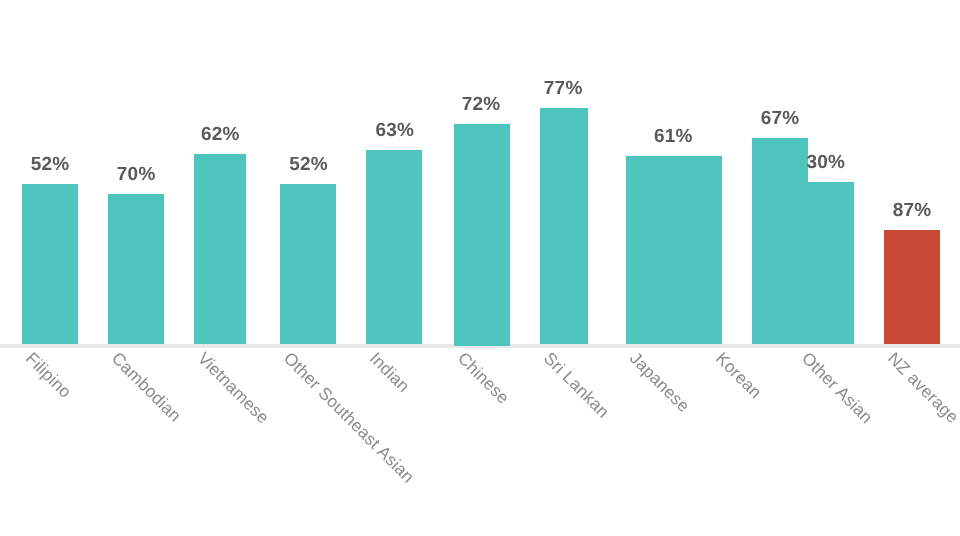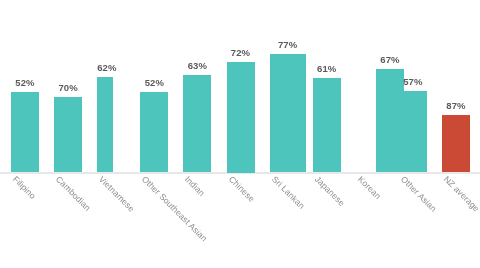--- a/index.html
+++ b/index.html
@@ -79,51 +79,51 @@
     <div class="axis-line" style="top: 172px; background: rgb(232, 232, 232);"></div>
     <div id="bars">
         <div class="bar-group" style="left: 11px; width: 28px; bottom: 2px; height: 103.82px;">
           <div class="bar" style="height: 79.82px; background: rgb(78, 197, 188);"></div>
           <div class="bar-value" style="bottom: 83.82px; color: rgb(90, 90, 90);">52%</div>
         </div>
         <div class="bar-group" style="left: 54.1px; width: 28px; bottom: 2px; height: 99.215px;">
           <div class="bar" style="height: 75.215px; background: rgb(78, 197, 188);"></div>
           <div class="bar-value" style="bottom: 79.215px; color: rgb(90, 90, 90);">70%</div>
         </div>
-        <div class="bar-group" style="left: 97.2px; width: 16px; bottom: 2px; height: 119.17px;">
+        <div class="bar-group" style="left: 97.2px; width: 26px; bottom: 2px; height: 119.17px;">
           <div class="bar" style="height: 95.17px; background: rgb(78, 197, 188);"></div>
           <div class="bar-value" style="bottom: 99.17px; color: rgb(90, 90, 90);">62%</div>
         </div>
         <div class="bar-group" style="left: 140.3px; width: 28px; bottom: 2px; height: 103.82px;">
           <div class="bar" style="height: 79.82px; background: rgb(78, 197, 188);"></div>
           <div class="bar-value" style="bottom: 83.82px; color: rgb(90, 90, 90);">52%</div>
         </div>
         <div class="bar-group" style="left: 183.4px; width: 28px; bottom: 2px; height: 120.705px;">
           <div class="bar" style="height: 96.705px; background: rgb(78, 197, 188);"></div>
           <div class="bar-value" style="bottom: 100.705px; color: rgb(90, 90, 90); margin-top: 33px;">63%</div>
         </div>
         <div class="bar-group" style="left: 226.5px; width: 28px; bottom: 1px; height: 134.52px;">
           <div class="bar" style="height: 110.52px; background: rgb(78, 197, 188);"></div>
           <div class="bar-value" style="bottom: 114.52px; color: rgb(90, 90, 90);">72%</div>
         </div>
-        <div class="bar-group" style="left: 269.6px; width: 36px; bottom: 2px; height: 142.195px;">
+        <div class="bar-group" style="left: 269.6px; width: 24px; bottom: 2px; height: 142.195px;">
           <div class="bar" style="height: 118.195px; background: rgb(78, 197, 188);"></div>
           <div class="bar-value" style="bottom: 122.195px; color: rgb(90, 90, 90);">77%</div>
         </div>
-        <div class="bar-group" style="left: 312.7px; width: 28px; bottom: 2px; height: 117.635px;">
+        <div class="bar-group" style="left: 312.7px; width: 48px; bottom: 2px; height: 117.635px;">
           <div class="bar" style="height: 93.635px; background: rgb(78, 197, 188);"></div>
           <div class="bar-value" style="bottom: 97.635px; color: rgb(90, 90, 90);">61%</div>
         </div>
         <div class="bar-group" style="left: 376px; width: 28px; bottom: 2px; height: 126.845px;">
           <div class="bar" style="height: 102.845px; background: rgb(78, 197, 188);"></div>
           <div class="bar-value" style="bottom: 106.845px; color: rgb(90, 90, 90);">67%</div>
         </div>
         <div class="bar-group" style="left: 398.9px; width: 28px; bottom: 2px; height: 105.355px;">
           <div class="bar" style="height: 81.355px; background: rgb(78, 197, 188);"></div>
-          <div class="bar-value" style="bottom: 85.355px; color: rgb(90, 90, 90);">57%</div>
+          <div class="bar-value" style="bottom: 85.355px; color: rgb(90, 90, 90);">30%</div>
         </div>
         <div class="bar-group" style="left: 442px; width: 28px; bottom: 2px; height: 80.795px;">
           <div class="bar" style="height: 56.795px; background: rgb(203, 74, 53);"></div>
           <div class="bar-value" style="bottom: 60.795px; color: rgb(90, 90, 90);">87%</div>
         </div>
       </div>
   </div>
 
   <div class="cat-labels" id="cat-labels">
       <div class="cat-label" style="left: 18px; color: rgb(140, 140, 140);">Filipino</div>

